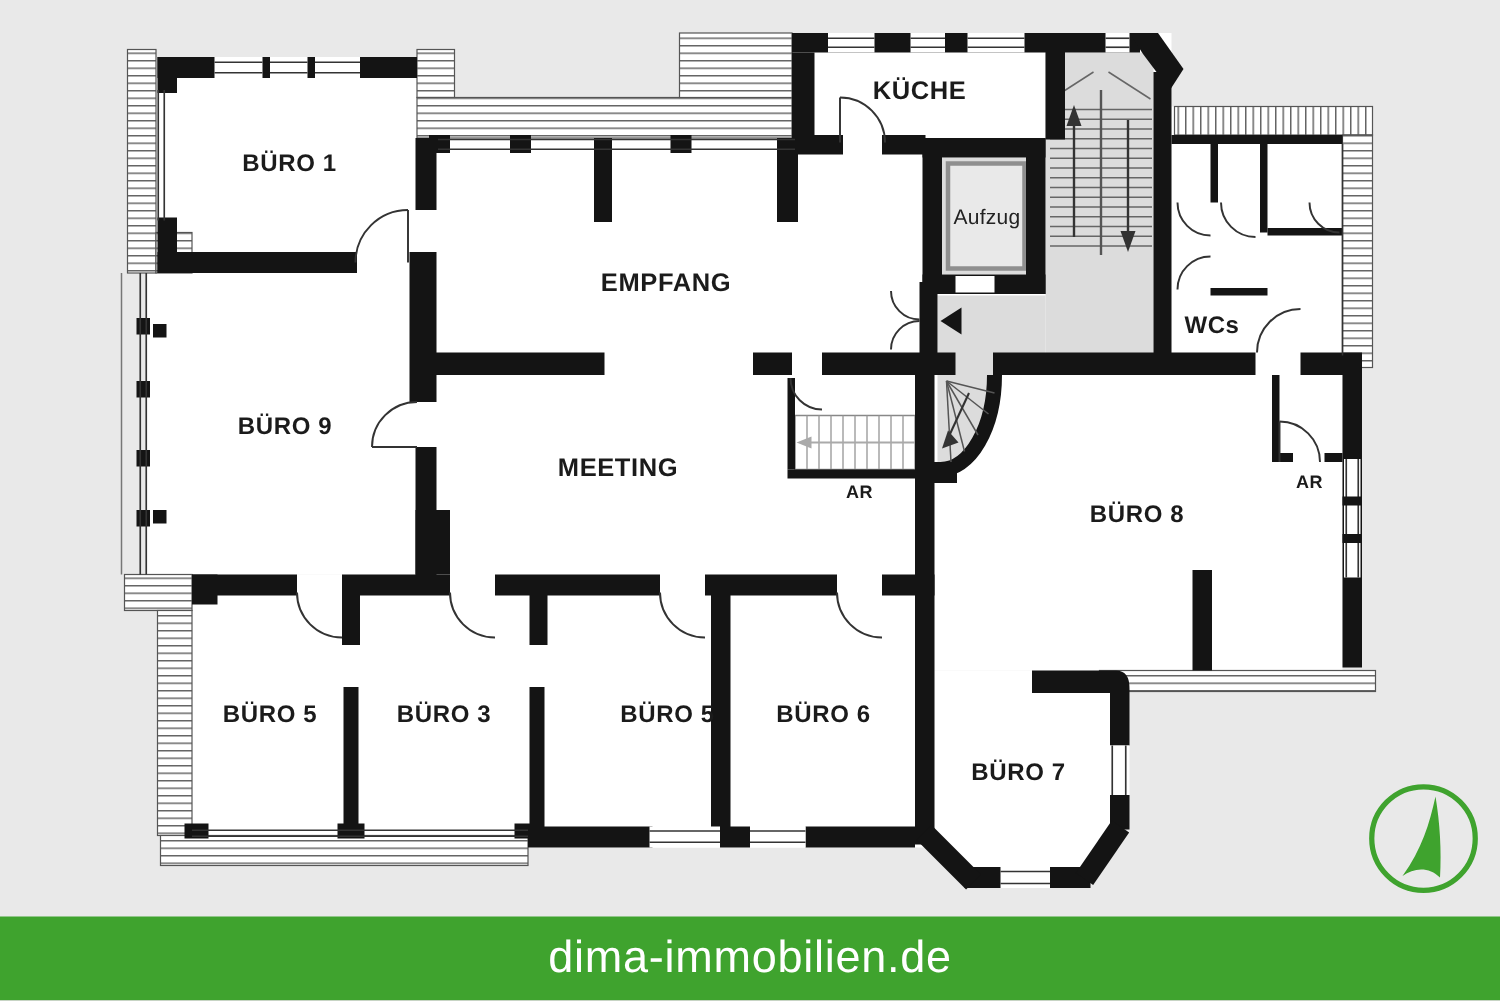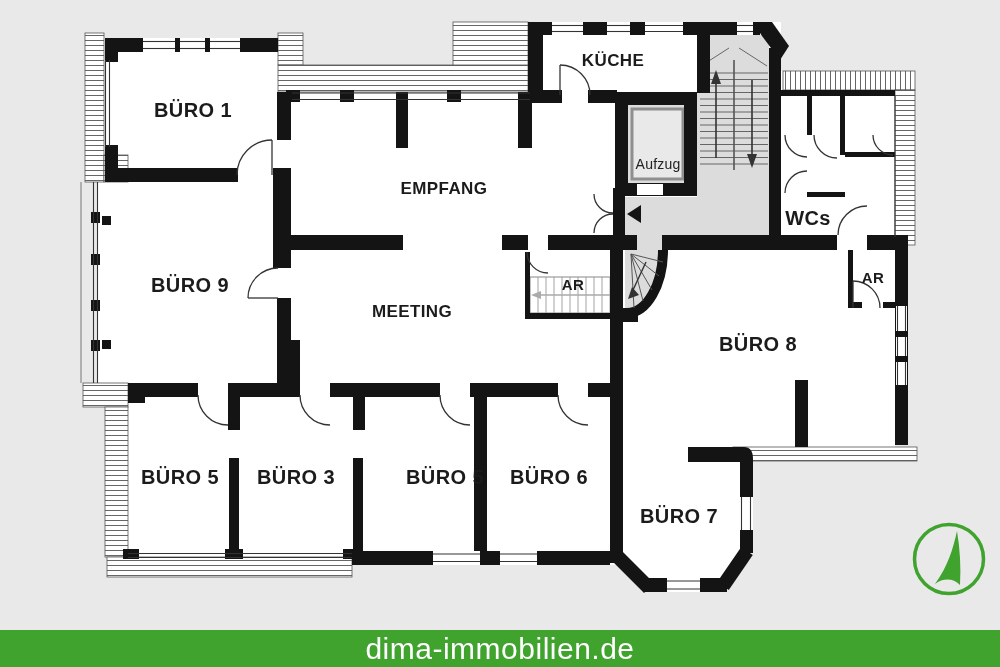--- a/index.html
+++ b/index.html
@@ -3,28 +3,28 @@
 <meta charset="utf-8">
 <style>
   html,body{margin:0;padding:0;background:#cfcfcf;}
   #stage{
     position:relative;width:1000px;height:667px;overflow:hidden;
     background:#e9e9e9;font-family:"Liberation Sans",sans-serif;
   }
   #plan-svg{position:absolute;left:0;top:0;width:1000px;height:667px;}
   .room-label{
     position:absolute;transform:translate(-50%,-50%);
-    font-weight:700;font-size:20px;color:#1b1b1b;letter-spacing:.4px;
+    font-weight:700;font-size:16px;color:#1b1b1b;letter-spacing:.4px;
     white-space:nowrap;
   }
   .room-label.big{font-size:17px;}
-  .room-label.small{font-size:15px;}
-  .room-label.thin{font-weight:400;font-size:14px;letter-spacing:.2px;color:#222;margin-top:20px;}
+  .room-label.small{font-size:12px;margin-top:44px;}
+  .room-label.thin{font-weight:400;font-size:14px;letter-spacing:.2px;color:#222;}
   #footer-bar{
-    position:absolute;left:0;bottom:0;width:1000px;height:37px;
+    position:absolute;left:0;bottom:0;width:1000px;height:56px;
     background:#3fa32e;display:flex;align-items:center;justify-content:center;
   }
   #footer-text{
     color:#ffffff;font-size:30px;font-weight:400;letter-spacing:.5px;
     font-family:"Liberation Sans",sans-serif;
   }
 </style>
 </head>
 <body>
 

